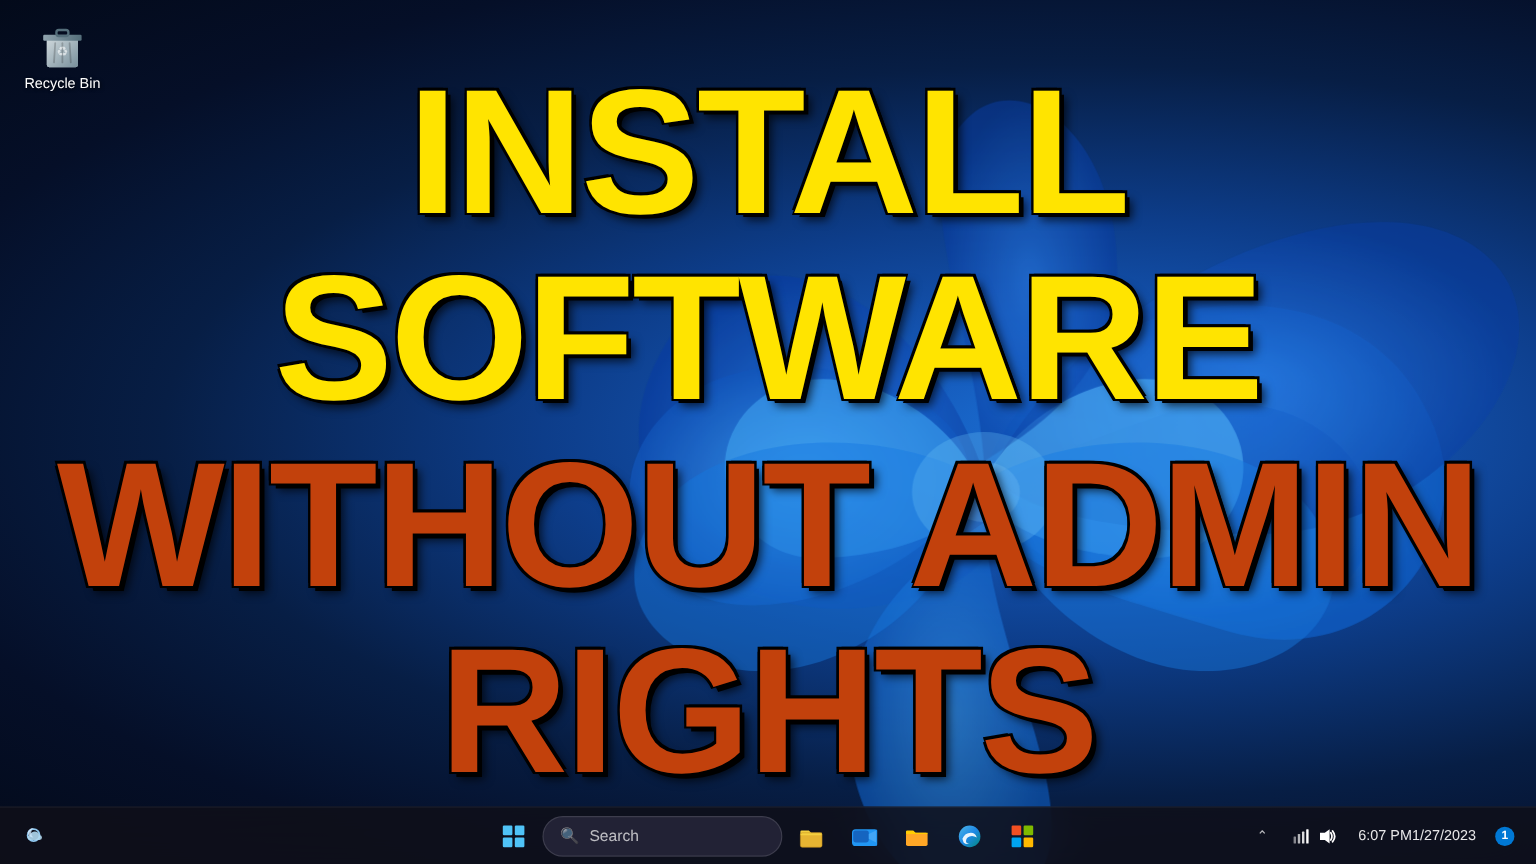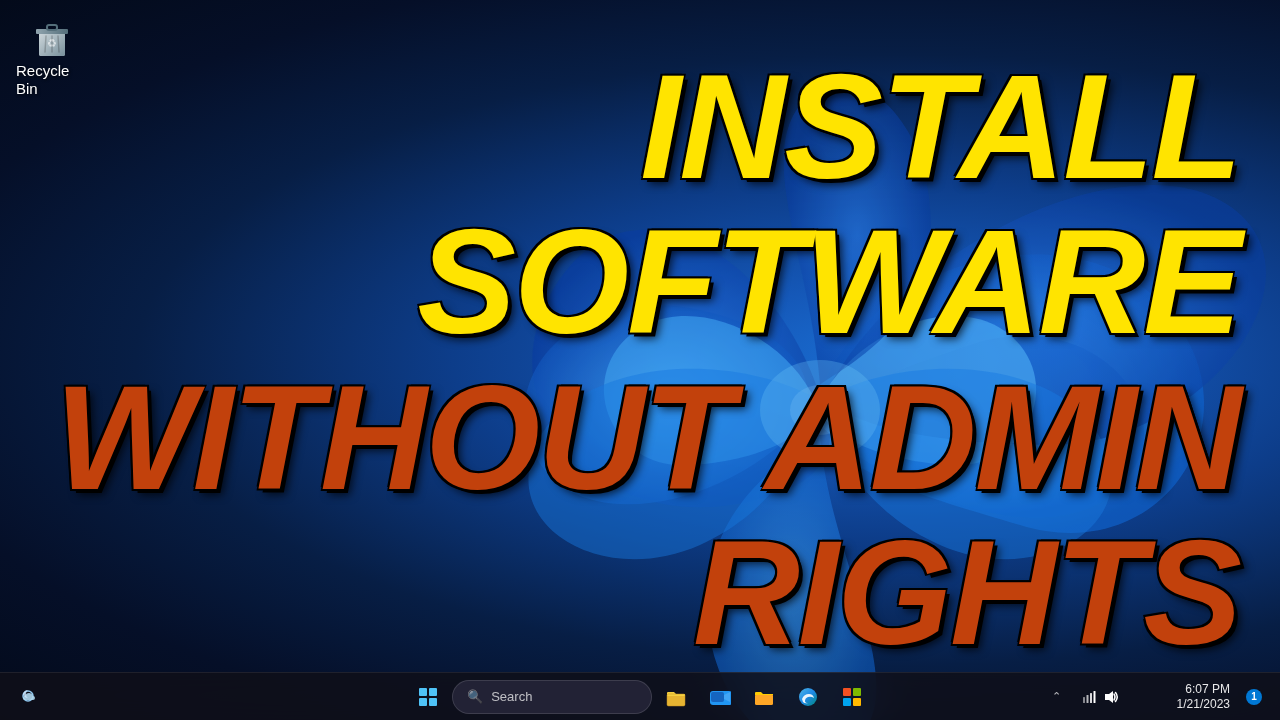--- a/index.html
+++ b/index.html
@@ -54,36 +54,35 @@
       width: 40px;
       height: 40px;
       margin-bottom: 4px;
       display: flex;
       align-items: center;
       justify-content: center;
     }
 
     .icon-label {
       color: white;
-      font-size: 15px;
+      font-size: 12px;
       text-align: left;
       text-shadow: 1px 1px 3px rgba(0,0,0,0.8);
       line-height: 1.2;
     }
 
     
     .title-overlay {
       position: absolute;
       top: 50%;
       left: 50%;
       transform: translate(-50%, -50%);
-      text-align: right;
+      text-align: center;
       width: 1200px;
       line-height: 1.05;
-      font-style: italic;
     }
 
     .title-text {
       font-size: 148px;
       font-weight: 900;
       color: #FFE400;
       text-shadow: 
         4px 4px 0px #000,
         -2px -2px 0px #000,
         2px -2px 0px #000,
@@ -166,27 +165,26 @@
       display: flex;
       align-items: center;
       gap: 6px;
       padding: 4px 8px;
       border-radius: 6px;
       cursor: pointer;
     }
 
     .clock {
       display: flex;
-      flex-direction: column;
-      align-items: flex-end;
+      flex-direction: row;
+      align-items: center;
       padding: 2px 8px;
       border-radius: 6px;
       cursor: pointer;
       line-height: 1.2;
-      margin-left: 40px;
     }
 
     .clock-time {
       color: rgba(255,255,255,0.9);
       font-size: 12px;
     }
 
     .clock-date {
       color: rgba(255,255,255,0.9);
       font-size: 12px;
@@ -430,21 +428,21 @@
 
       <svg width="16" height="16" viewBox="0 0 16 16" xmlns="http://www.w3.org/2000/svg">
         <polygon points="2,5 6,5 10,2 10,14 6,11 2,11" fill="white"></polygon>
         <path d="M11,5 Q13,8 11,11" fill="none" stroke="white" stroke-width="1.5" stroke-linecap="round"></path>
         <path d="M12.5,3.5 Q16,8 12.5,12.5" fill="none" stroke="white" stroke-width="1.5" stroke-linecap="round"></path>
       </svg>
     </div>
 
     <div class="clock">
       <span class="clock-time">6:07 PM</span>
-      <span class="clock-date">1/21/2023</span>
+      <span class="clock-date">1/27/2023</span>
     </div>
 
     <div class="taskbar-btn" style="width:28px;">
       <div class="notif-badge">1</div>
     </div>
 
   </div>
 </div>
 
 </body></html>

